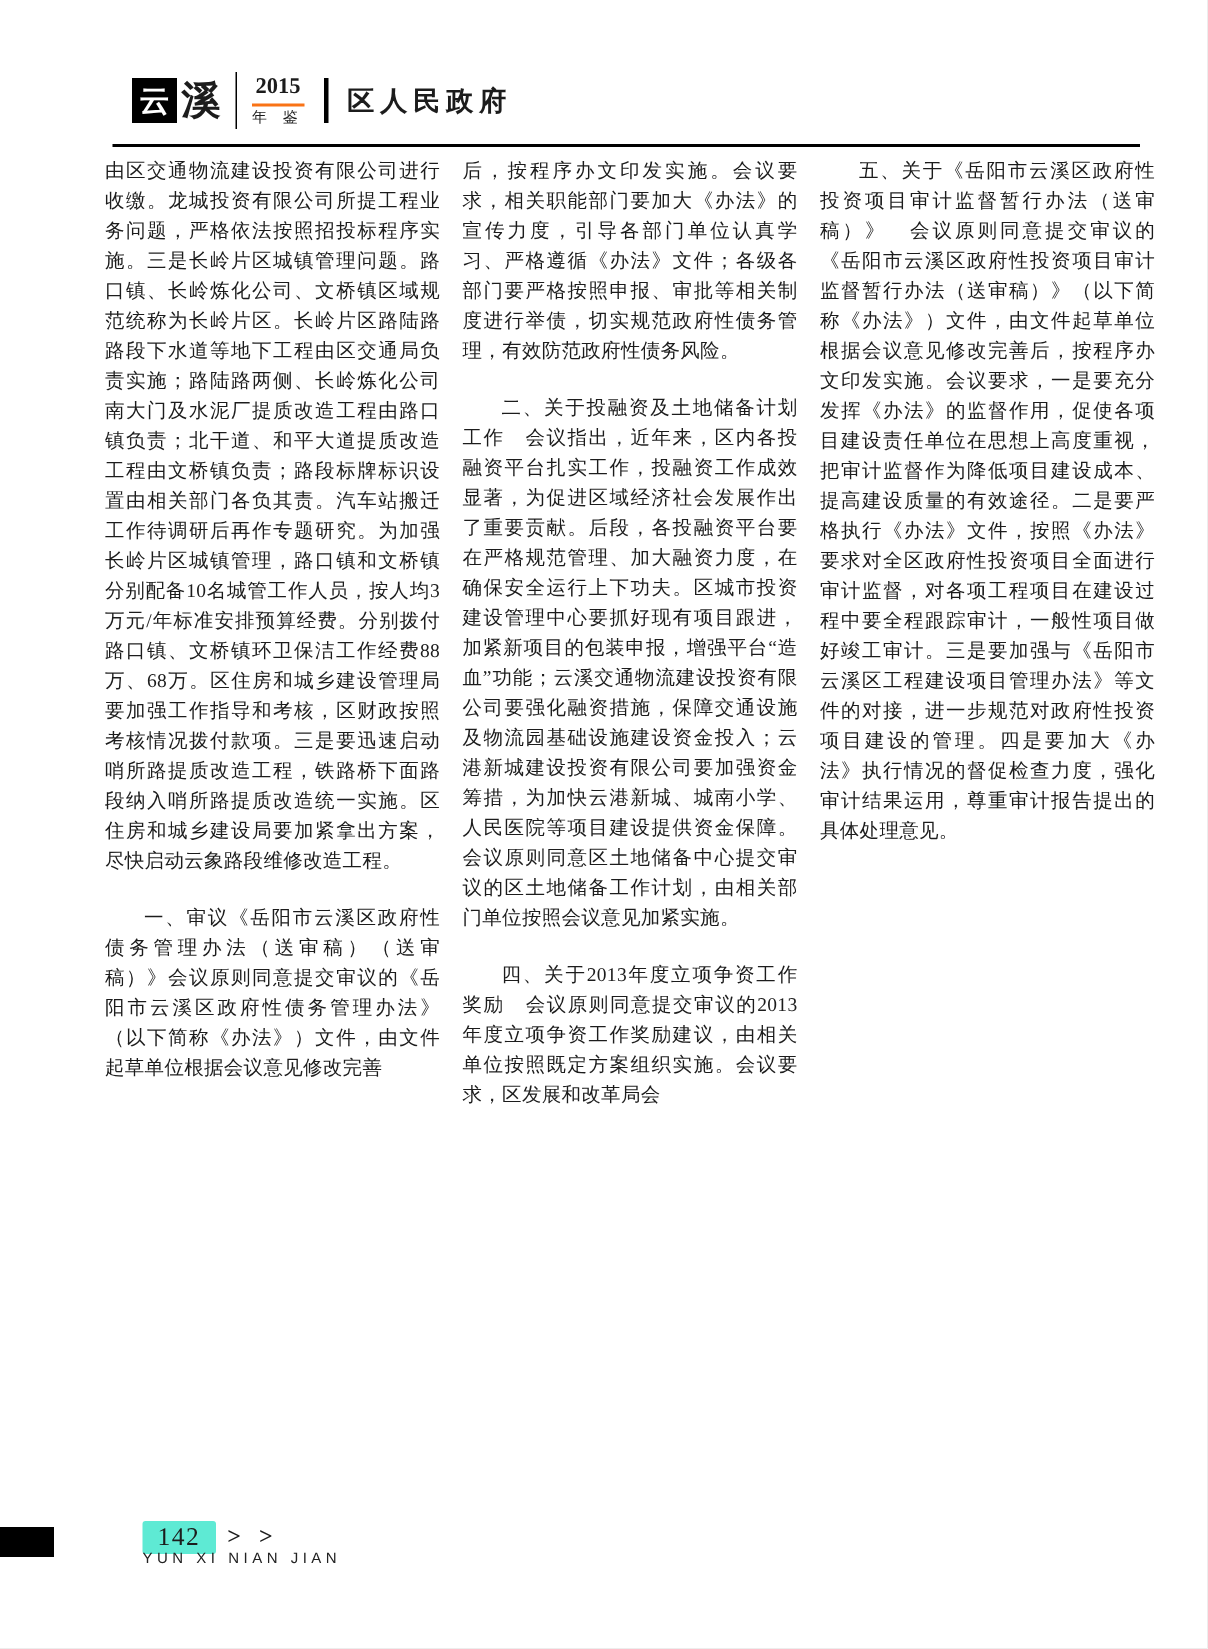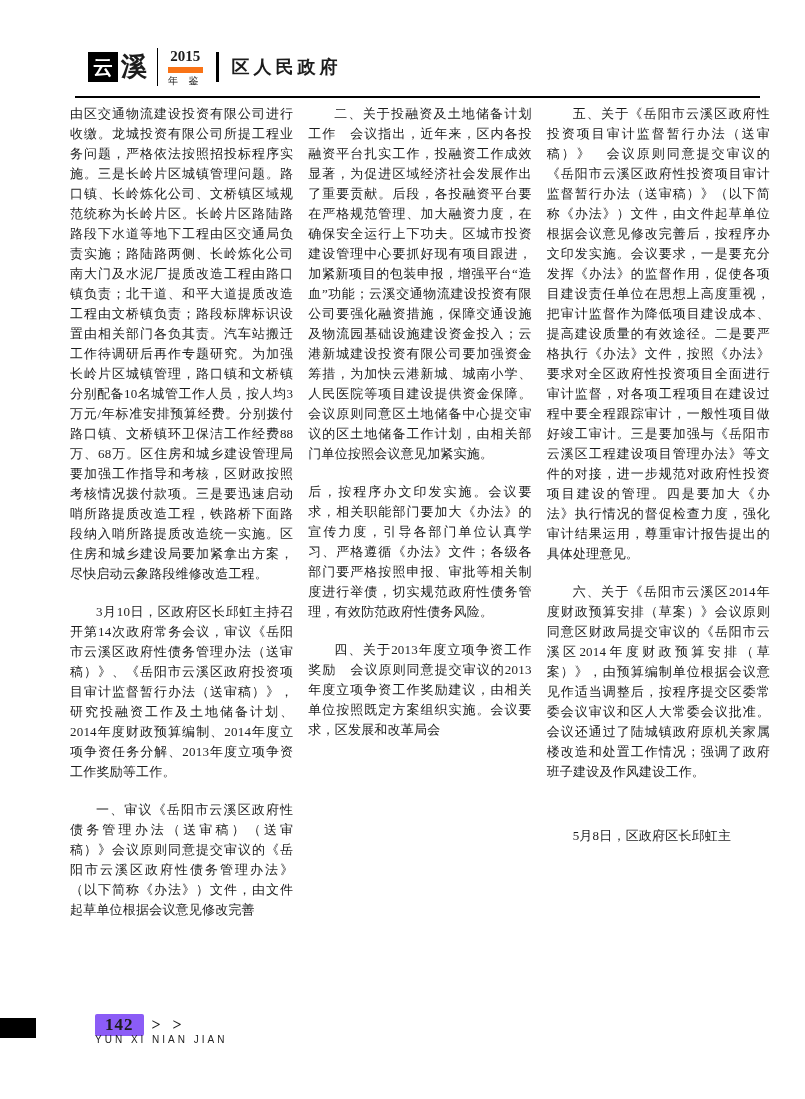--- a/index.html
+++ b/index.html
@@ -19,21 +19,21 @@
     display:flex;align-items:center;
   }
   .logo-box{
     width:30px;height:30px;background:#000;color:#fff;
     display:flex;align-items:center;justify-content:center;
     font-size:20px;font-weight:bold;flex:0 0 auto;
   }
   .logo-xi{font-size:26px;font-weight:bold;margin-left:3px;line-height:1;}
   .vline-thin{width:1px;height:38px;background:#000;margin:0 10px;flex:0 0 auto;}
   .year-block{text-align:center;line-height:1;}
-  .year{font-size:15px;font-weight:bold;border-bottom:6px solid #f97316;padding:0 2px 3px;}
+  .year{font-size:15px;font-weight:bold;border-bottom:2px solid #f97316;padding:0 2px 3px;}
   .year-label{font-size:10px;letter-spacing:4px;margin-top:3px;white-space:nowrap;}
   .vline-thick{width:3px;height:30px;background:#000;margin:0 13px;flex:0 0 auto;}
   .section-title{font-size:18px;font-weight:bold;letter-spacing:4px;white-space:nowrap;}
   .header-rule{
     position:absolute;top:96px;left:75px;right:45px;
     border-top:2px solid #000;
   }
   
   .content{
     position:absolute;top:104px;left:70px;width:700px;
@@ -50,22 +50,22 @@
   p.para.indent{text-indent:2em;}
   p.para.big-gap{margin-top:44px;}
   
   .footer{position:absolute;left:0;top:1012px;width:100%;height:60px;}
   .footer-bar{position:absolute;left:0;top:6px;width:36px;height:20px;background:#000;}
   .footer-row{
     position:absolute;left:95px;top:2px;
     display:flex;align-items:center;gap:8px;
   }
   .page-num-box{
-    background:#8b5cf6;border-radius:2px;
-    padding:1px 10px;font-size:17px;font-weight:bold;letter-spacing:1px;
+    background:#5eead4;border-radius:2px;
+    padding:1px 10px;font-size:17px;font-weight:normal;letter-spacing:1px;
   }
   .chevrons{font-size:16px;font-weight:bold;letter-spacing:4px;}
   .journal{
     position:absolute;left:95px;top:22px;
     font-size:10px;letter-spacing:3px;color:#222;
     font-family:"Liberation Sans","DejaVu Sans",sans-serif;
   }
 </style>
 </head>
 <body>
@@ -83,32 +83,29 @@
       <div class="year-label">年 鉴</div>
     </div>
     <div class="vline-thick"></div>
     <div class="section-title">区人民政府</div>
   </div>
   <div class="header-rule"></div>
 
   <div class="content">
     <div class="col">
         <p class="para">由区交通物流建设投资有限公司进行收缴。龙城投资有限公司所提工程业务问题，严格依法按照招投标程序实施。三是长岭片区城镇管理问题。路口镇、长岭炼化公司、文桥镇区域规范统称为长岭片区。长岭片区路陆路路段下水道等地下工程由区交通局负责实施；路陆路两侧、长岭炼化公司南大门及水泥厂提质改造工程由路口镇负责；北干道、和平大道提质改造工程由文桥镇负责；路段标牌标识设置由相关部门各负其责。汽车站搬迁工作待调研后再作专题研究。为加强长岭片区城镇管理，路口镇和文桥镇分别配备10名城管工作人员，按人均3万元/年标准安排预算经费。分别拨付路口镇、文桥镇环卫保洁工作经费88万、68万。区住房和城乡建设管理局要加强工作指导和考核，区财政按照考核情况拨付款项。三是要迅速启动哨所路提质改造工程，铁路桥下面路段纳入哨所路提质改造统一实施。区住房和城乡建设局要加紧拿出方案，尽快启动云象路段维修改造工程。</p>
-        <p class="para indent">3月10日，区政府区长邱虹主持召开第14次政府常务会议，审议《岳阳市云溪区政府性债务管理办法（送审稿）》、《岳阳市云溪区政府投资项目审计监督暂行办法（送审稿）》，研究投融资工作及土地储备计划、2014年度财政预算编制、2014年度立项争资任务分解、2013年度立项争资工作奖励等工作。</p>
         <p class="para indent">一、审议《岳阳市云溪区政府性债务管理办法（送审稿）（送审稿）》会议原则同意提交审议的《岳阳市云溪区政府性债务管理办法》（以下简称《办法》）文件，由文件起草单位根据会议意见修改完善</p>
       </div>
     <div class="col">
+        <p class="para">后，按程序办文印发实施。会议要求，相关职能部门要加大《办法》的宣传力度，引导各部门单位认真学习、严格遵循《办法》文件；各级各部门要严格按照申报、审批等相关制度进行举债，切实规范政府性债务管理，有效防范政府性债务风险。</p>
         <p class="para indent">二、关于投融资及土地储备计划工作　会议指出，近年来，区内各投融资平台扎实工作，投融资工作成效显著，为促进区域经济社会发展作出了重要贡献。后段，各投融资平台要在严格规范管理、加大融资力度，在确保安全运行上下功夫。区城市投资建设管理中心要抓好现有项目跟进，加紧新项目的包装申报，增强平台“造血”功能；云溪交通物流建设投资有限公司要强化融资措施，保障交通设施及物流园基础设施建设资金投入；云港新城建设投资有限公司要加强资金筹措，为加快云港新城、城南小学、人民医院等项目建设提供资金保障。会议原则同意区土地储备中心提交审议的区土地储备工作计划，由相关部门单位按照会议意见加紧实施。</p>
-        <p class="para">后，按程序办文印发实施。会议要求，相关职能部门要加大《办法》的宣传力度，引导各部门单位认真学习、严格遵循《办法》文件；各级各部门要严格按照申报、审批等相关制度进行举债，切实规范政府性债务管理，有效防范政府性债务风险。</p>
         <p class="para indent">四、关于2013年度立项争资工作奖励　会议原则同意提交审议的2013年度立项争资工作奖励建议，由相关单位按照既定方案组织实施。会议要求，区发展和改革局会</p>
       </div>
     <div class="col">
         <p class="para indent">五、关于《岳阳市云溪区政府性投资项目审计监督暂行办法（送审稿）》　会议原则同意提交审议的《岳阳市云溪区政府性投资项目审计监督暂行办法（送审稿）》（以下简称《办法》）文件，由文件起草单位根据会议意见修改完善后，按程序办文印发实施。会议要求，一是要充分发挥《办法》的监督作用，促使各项目建设责任单位在思想上高度重视，把审计监督作为降低项目建设成本、提高建设质量的有效途径。二是要严格执行《办法》文件，按照《办法》要求对全区政府性投资项目全面进行审计监督，对各项工程项目在建设过程中要全程跟踪审计，一般性项目做好竣工审计。三是要加强与《岳阳市云溪区工程建设项目管理办法》等文件的对接，进一步规范对政府性投资项目建设的管理。四是要加大《办法》执行情况的督促检查力度，强化审计结果运用，尊重审计报告提出的具体处理意见。</p>
-        <p class="para indent">六、关于《岳阳市云溪区2014年度财政预算安排（草案）》会议原则同意区财政局提交审议的《岳阳市云溪区2014年度财政预算安排（草案）》，由预算编制单位根据会议意见作适当调整后，按程序提交区委常委会议审议和区人大常委会议批准。会议还通过了陆城镇政府原机关家属楼改造和处置工作情况；强调了政府班子建设及作风建设工作。</p>
-        <p class="para indent big-gap">5月8日，区政府区长邱虹主</p>
       </div>
   </div>
 
   <div class="footer">
     <div class="footer-bar"></div>
     <div class="footer-row">
       <span class="page-num-box">142</span>
       <span class="chevrons">&gt; &gt;</span>
     </div>
     <div class="journal">YUN XI NIAN JIAN</div>

